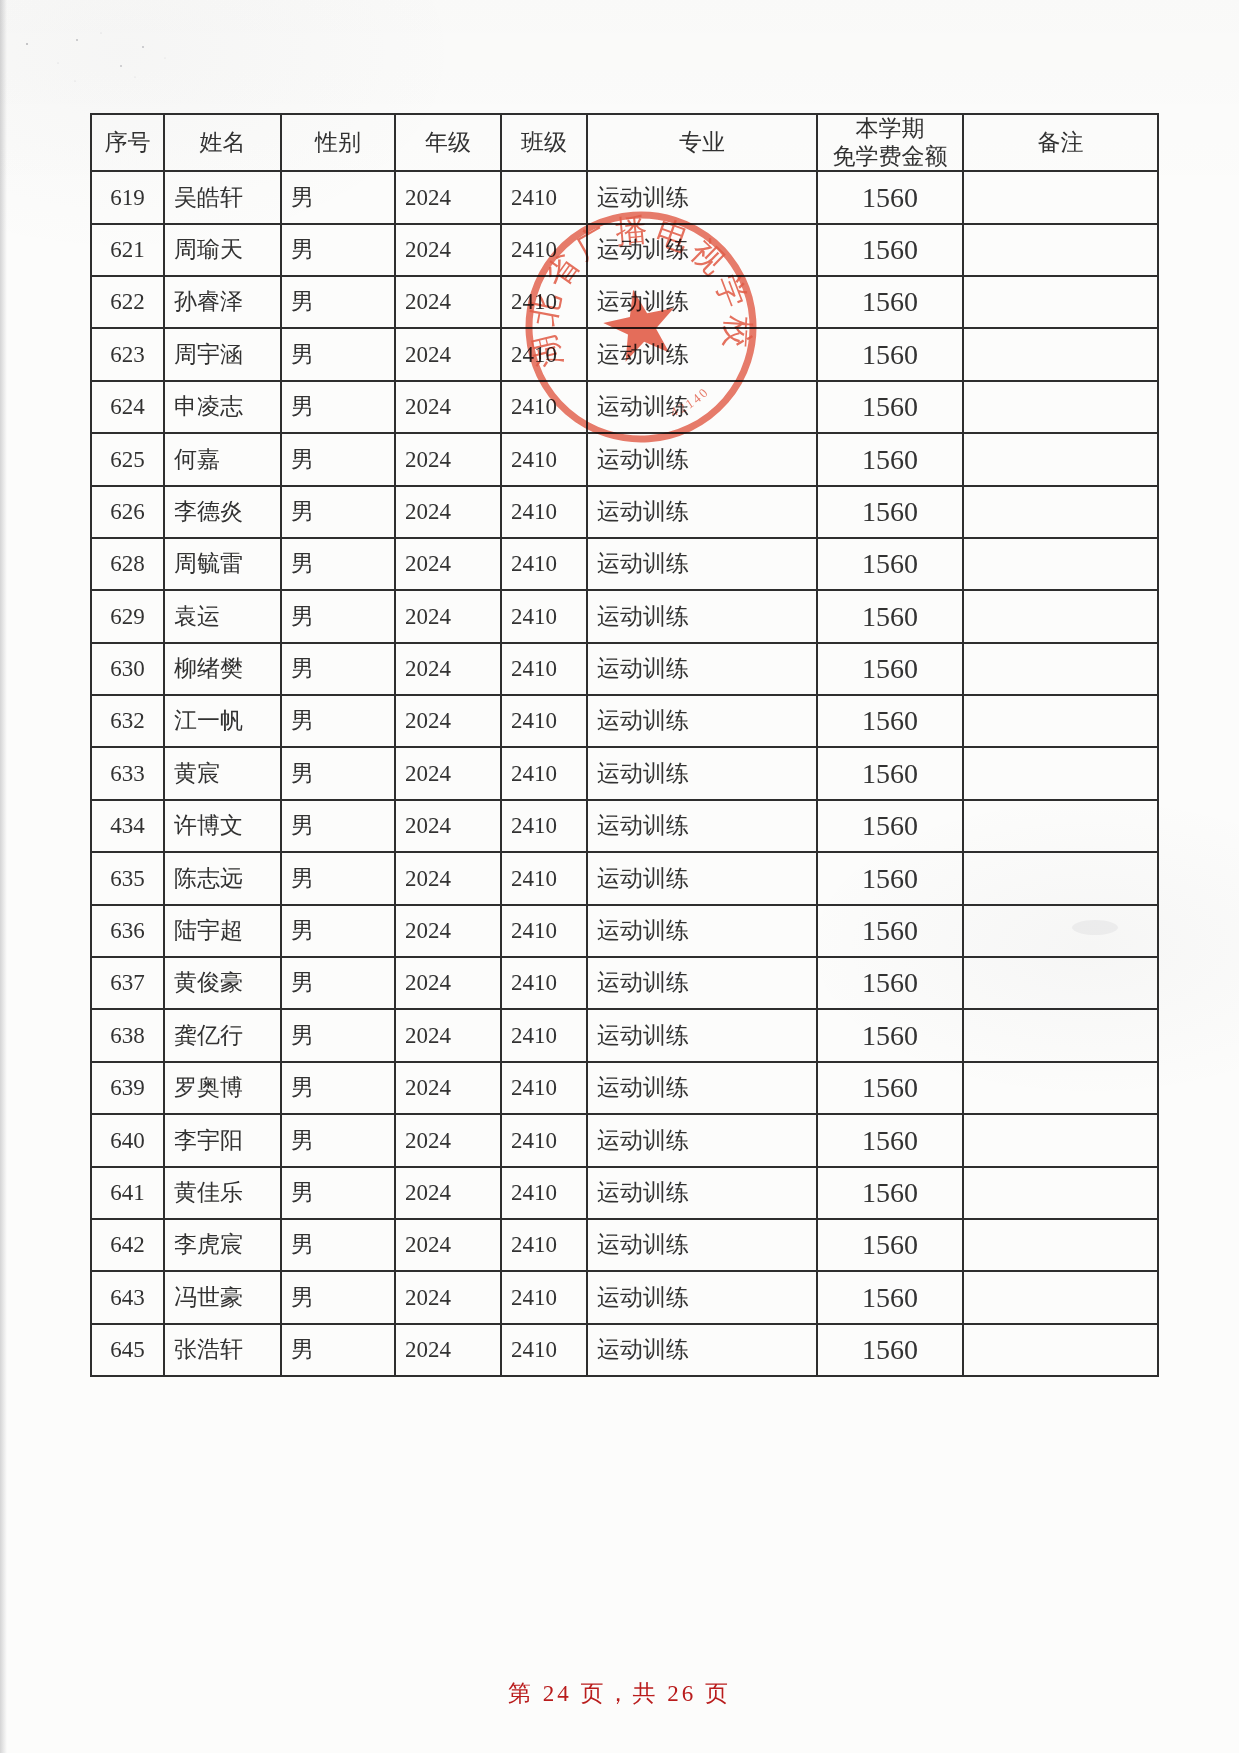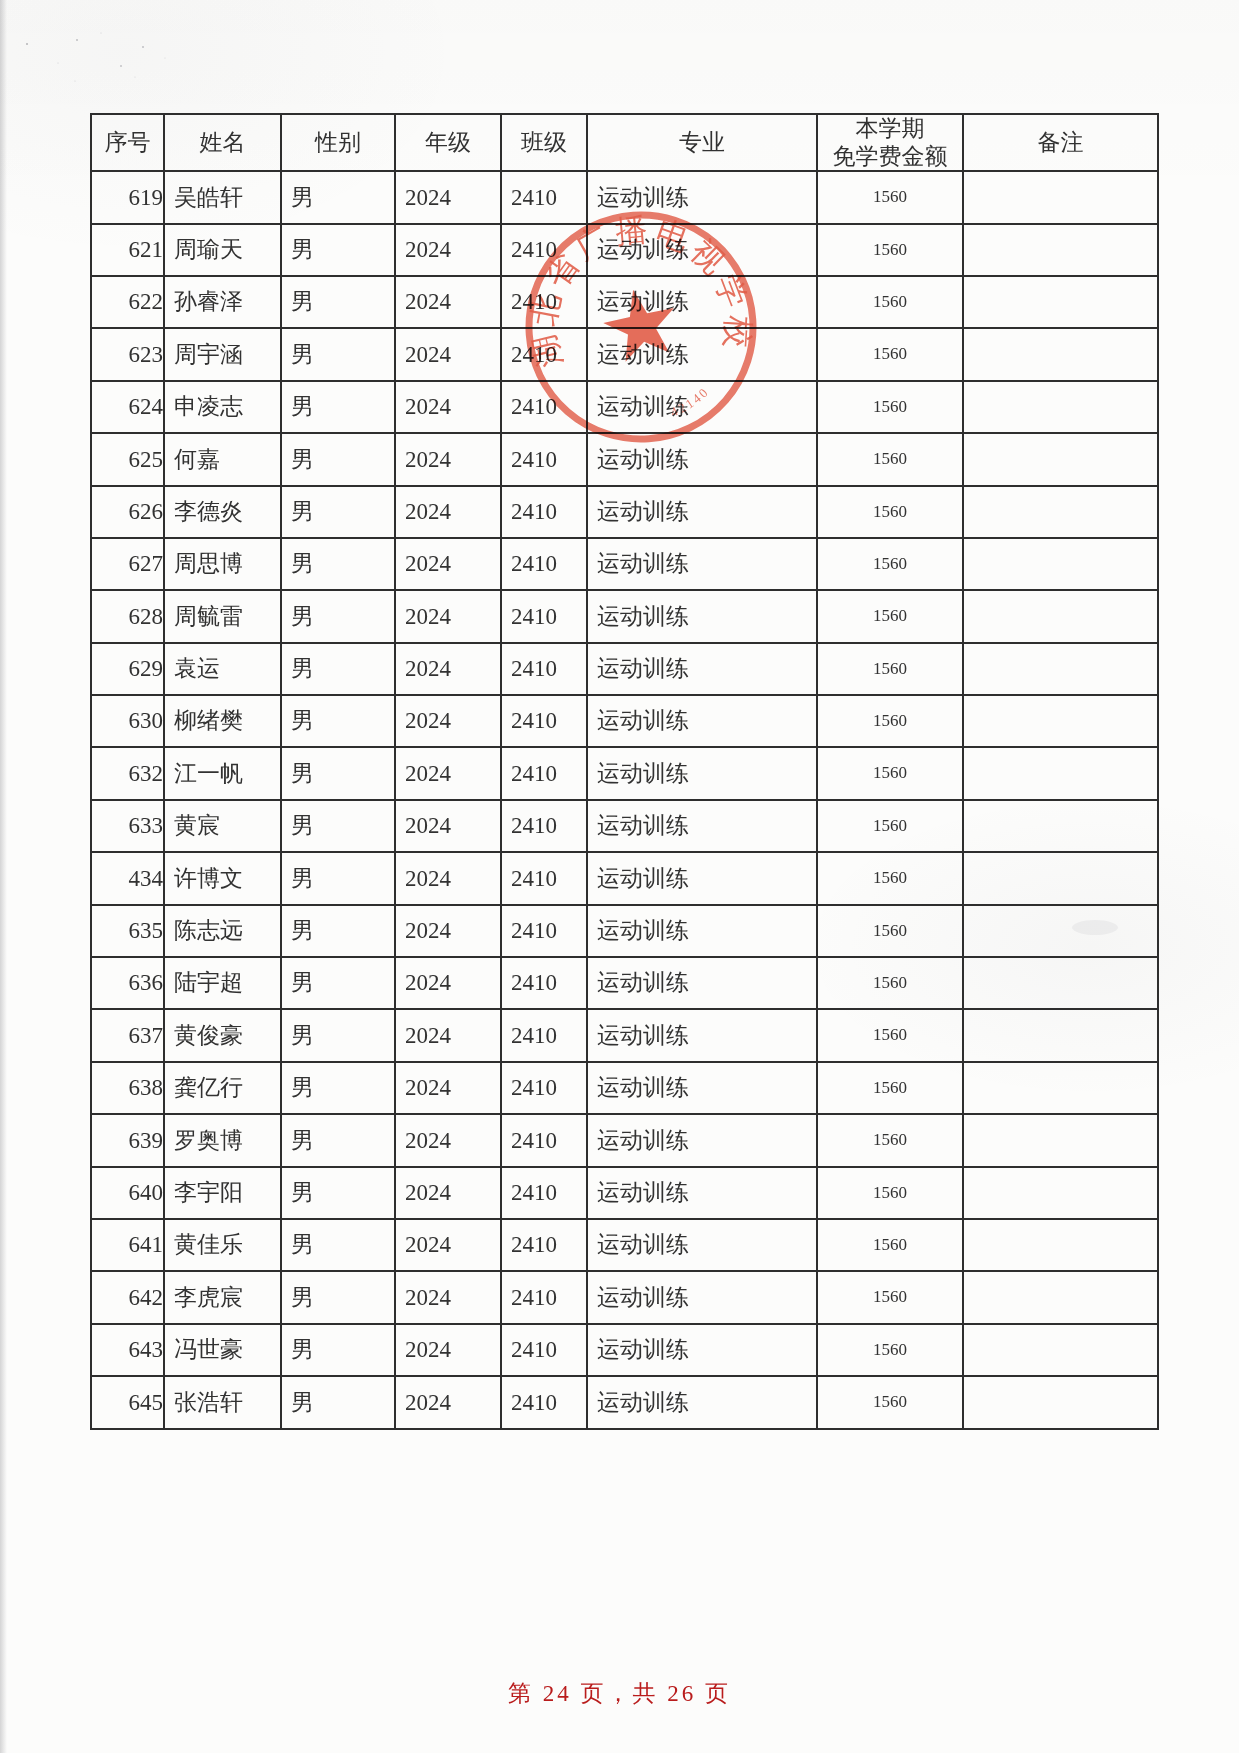--- a/index.html
+++ b/index.html
@@ -53,22 +53,22 @@
     overflow:hidden;
     padding:0;
   }
   .roster thead tr{height:52px;}
   .roster tbody tr{height:52.4px;}
   .roster th{
     text-align:center;
     white-space:pre-line;
   }
   .roster td{padding-left:9px;text-align:left;}
-  .roster td:nth-child(1){padding-left:0;text-align:right;}
-  .roster td:nth-child(7){padding-left:0;text-align:center;font-size:17px;}
+  .roster td:nth-child(1){padding-left:0;text-align:center;}
+  .roster td:nth-child(7){padding-left:0;text-align:center;font-size:28px;}
   .roster td:nth-child(8){padding-left:0;text-align:center;}
 
   .seal{
     position:absolute;left:521px;top:207px;width:240px;height:240px;
     pointer-events:none;
     transform:rotate(-4deg);
     mix-blend-mode:multiply;
     opacity:0.92;
   }
 
@@ -174,30 +174,20 @@
         <td>626</td>
         <td>李德炎</td>
         <td>男</td>
         <td>2024</td>
         <td>2410</td>
         <td>运动训练</td>
         <td>1560</td>
         <td></td>
       </tr>
       <tr>
-        <td>627</td>
-        <td>周思博</td>
-        <td>男</td>
-        <td>2024</td>
-        <td>2410</td>
-        <td>运动训练</td>
-        <td>1560</td>
-        <td></td>
-      </tr>
-      <tr>
         <td>628</td>
         <td>周毓雷</td>
         <td>男</td>
         <td>2024</td>
         <td>2410</td>
         <td>运动训练</td>
         <td>1560</td>
         <td></td>
       </tr>
       <tr>

